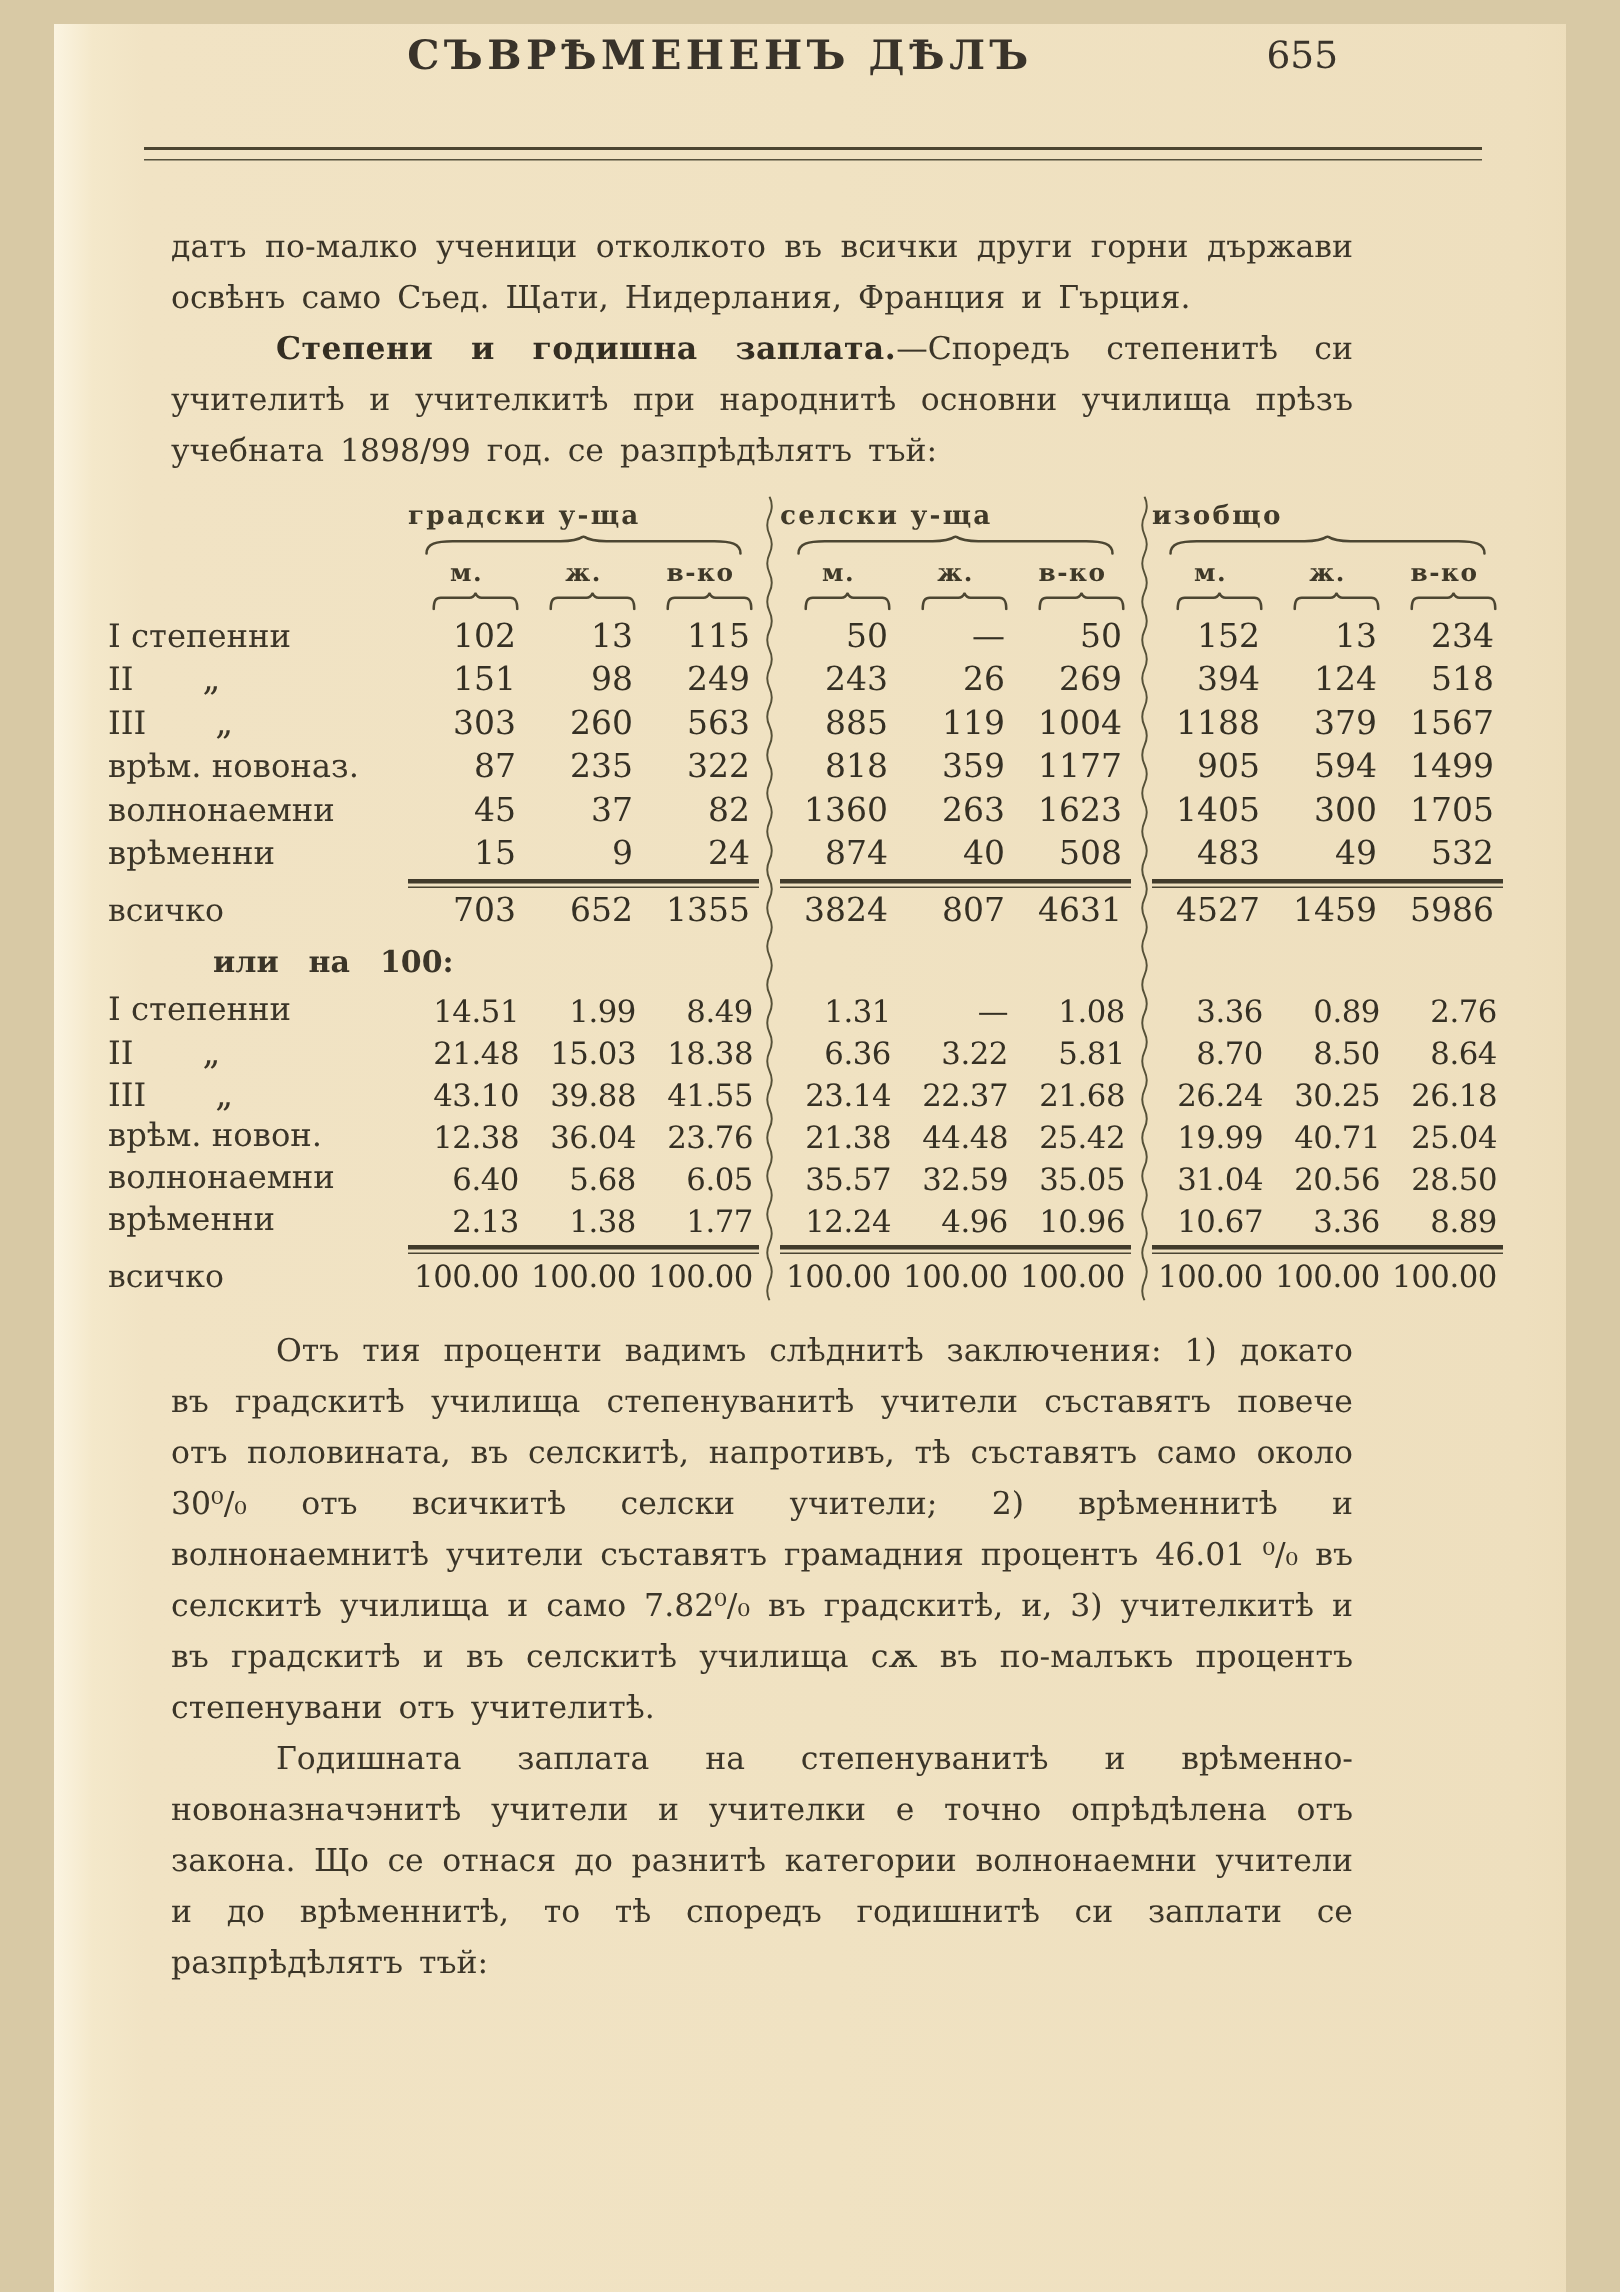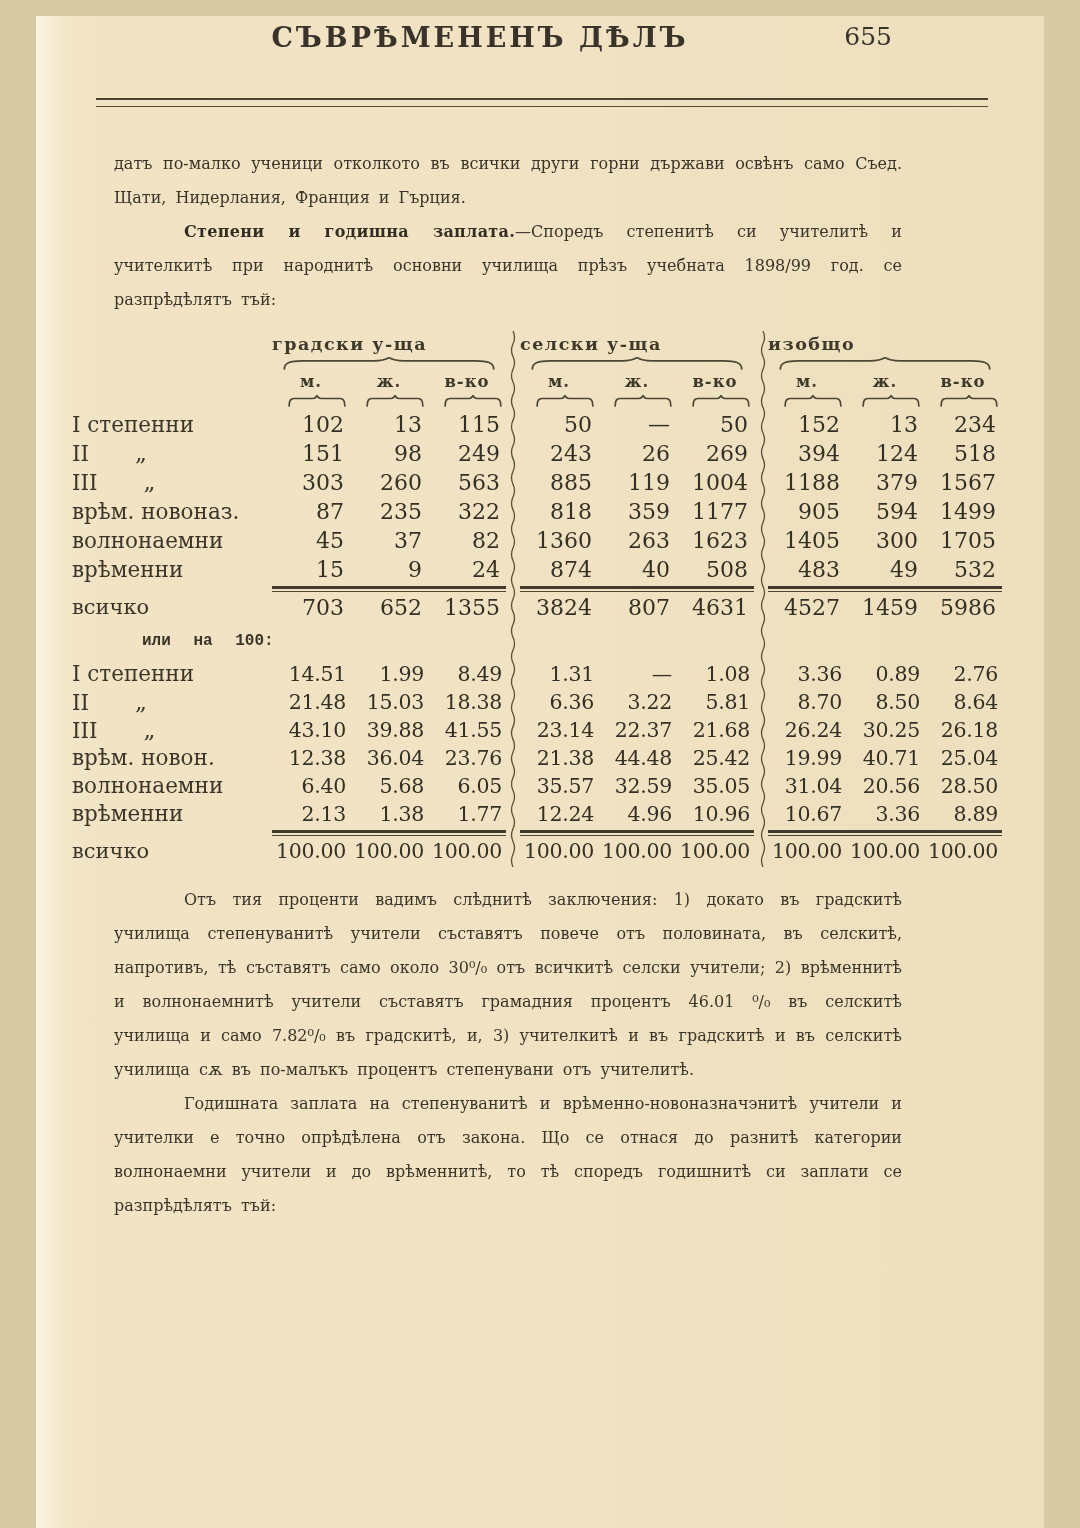--- a/index.html
+++ b/index.html
@@ -26,21 +26,21 @@
     font-weight:bold;font-size:27px;letter-spacing:3px;color:#39332a;
   }
   .pgnum{position:absolute;right:152px;top:6px;font-size:25px;color:#39332a;}
   .headrule{
     margin:0 56px 0 60px;height:6px;margin-top:38px;
     border-top:2.5px solid #4c4531;border-bottom:1.5px solid #55503c;
   }
   
   .textblock{margin:0 142px 0 78px;}
   p.bodytxt{
-    margin:0;font-size:16px;line-height:34px;text-align:justify;
+    margin:0;font-size:21px;line-height:34px;text-align:justify;
     word-spacing:4px;color:#3b3528;
   }
   p.first{margin-top:40px;}
   p.ind{text-indent:70px;}
   .lead{font-weight:bold;color:#342e22;letter-spacing:.3px;}
   
   .tblwrap{position:relative;margin:14px 0 0 36px;width:930px;font-family:"DejaVu Serif","Liberation Serif",serif;}
   .tr{display:flex;line-height:29px;height:29px;}
   .lc{width:200px;flex:0 0 200px;font-size:21.5px;white-space:nowrap;}
   .nc{width:78px;flex:0 0 78px;text-align:right;padding-right:6px;box-sizing:border-box;
@@ -54,21 +54,21 @@
   .sh{width:78px;flex:0 0 78px;text-align:center;font-weight:bold;font-size:16.5px;letter-spacing:1px;color:#3f3929;}
   .sbracerow{height:15px;line-height:0;}
   .sb{width:78px;flex:0 0 78px;display:flex;justify-content:flex-end;padding-right:4px;box-sizing:border-box;}
   .ditto{display:inline-block;margin-left:46px;font-size:23px;}
   .rulerow{height:8px;align-items:flex-end;}
   .dbl{width:234px;flex:0 0 234px;height:6px;box-sizing:border-box;
        border-top:3px solid #413b2b;border-bottom:1.2px solid #4b4533;}
   .totrow{height:31px;line-height:31px;}
   .totlabel{text-align:left;padding-right:10px;box-sizing:border-box;font-size:21px;}
   .pctheadrow{height:37px;line-height:37px;}
-  .pcthead{font-size:16px;font-weight:600;padding-left:70px;word-spacing:13px;font-family:Liberation Mono, monospace;}
+  .pcthead{font-size:20px;font-weight:600;padding-left:70px;word-spacing:13px;}
   .pct .nc{font-size:20.5px;letter-spacing:-.3px;padding-right:4px;}
   .pr{height:28px;line-height:28px;}
   .wavy{position:absolute;top:0;bottom:0;width:10px;height:100%;}
   .w1{left:436px;}
   .w2{left:686px;}
   svg.brace{display:block;}
 </style>
 </head>
 <body>
 

